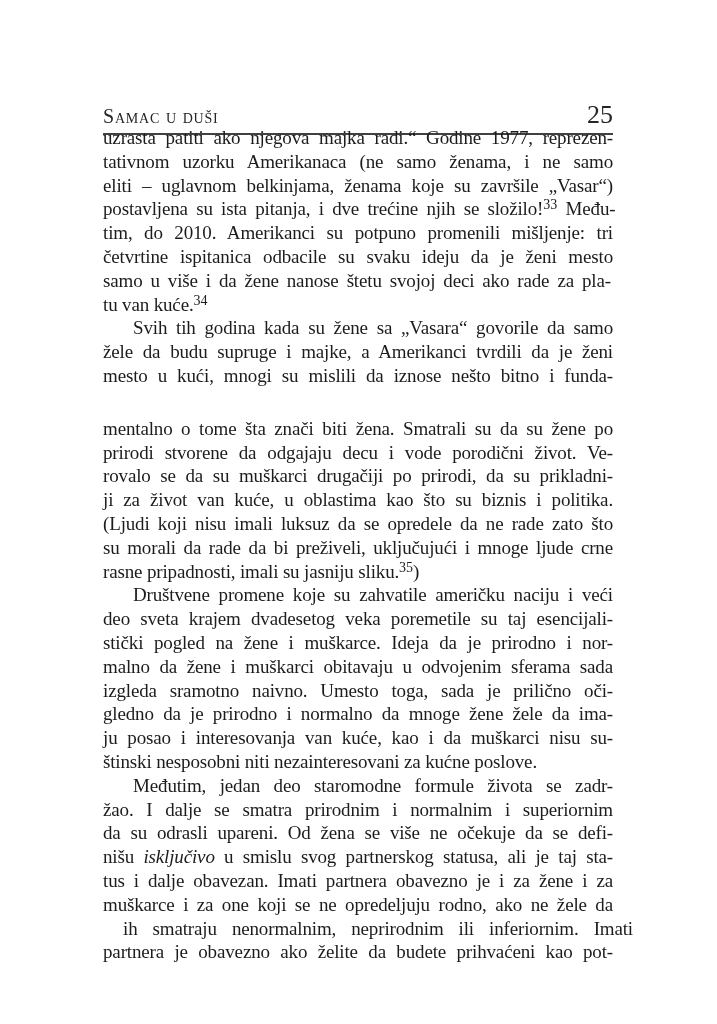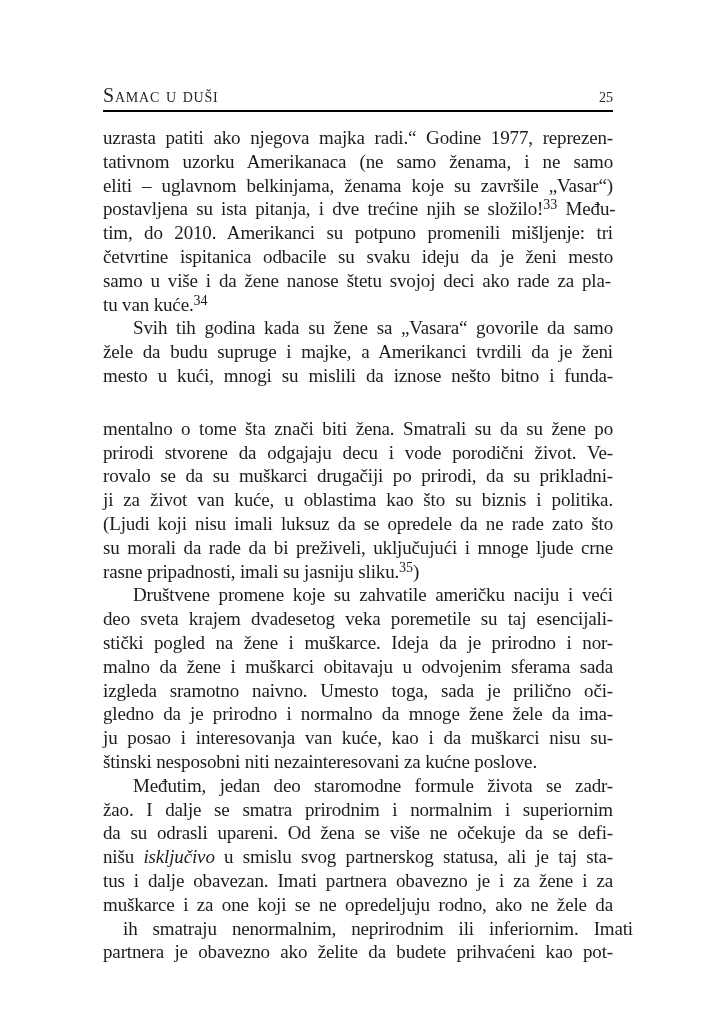--- a/index.html
+++ b/index.html
@@ -17,32 +17,33 @@
     overflow: hidden;
   }
   .running-header {
     position: absolute;
     left: 103px;
     top: 84px;
     width: 510px;
     display: flex;
     justify-content: space-between;
     align-items: baseline;
-    border-bottom: 2px solid #000000;
+    border-bottom: 2px solid #404040;
     padding-bottom: 3px;
   }
   .running-title {
     font-variant: small-caps;
     font-size: 20px;
     letter-spacing: 0.8px;
     color: #262626;
   }
   .page-number {
-    font-size: 14px;
+    font-size: 26px;
     color: #262626;
+    margin-top: 16px;
   }
   .body-text {
     position: absolute;
     left: 103px;
     top: 126px;
     width: 510px;
     font-size: 19px;
     line-height: 23.8px;
     letter-spacing: -0.15px;
     color: #1c1c1c;

